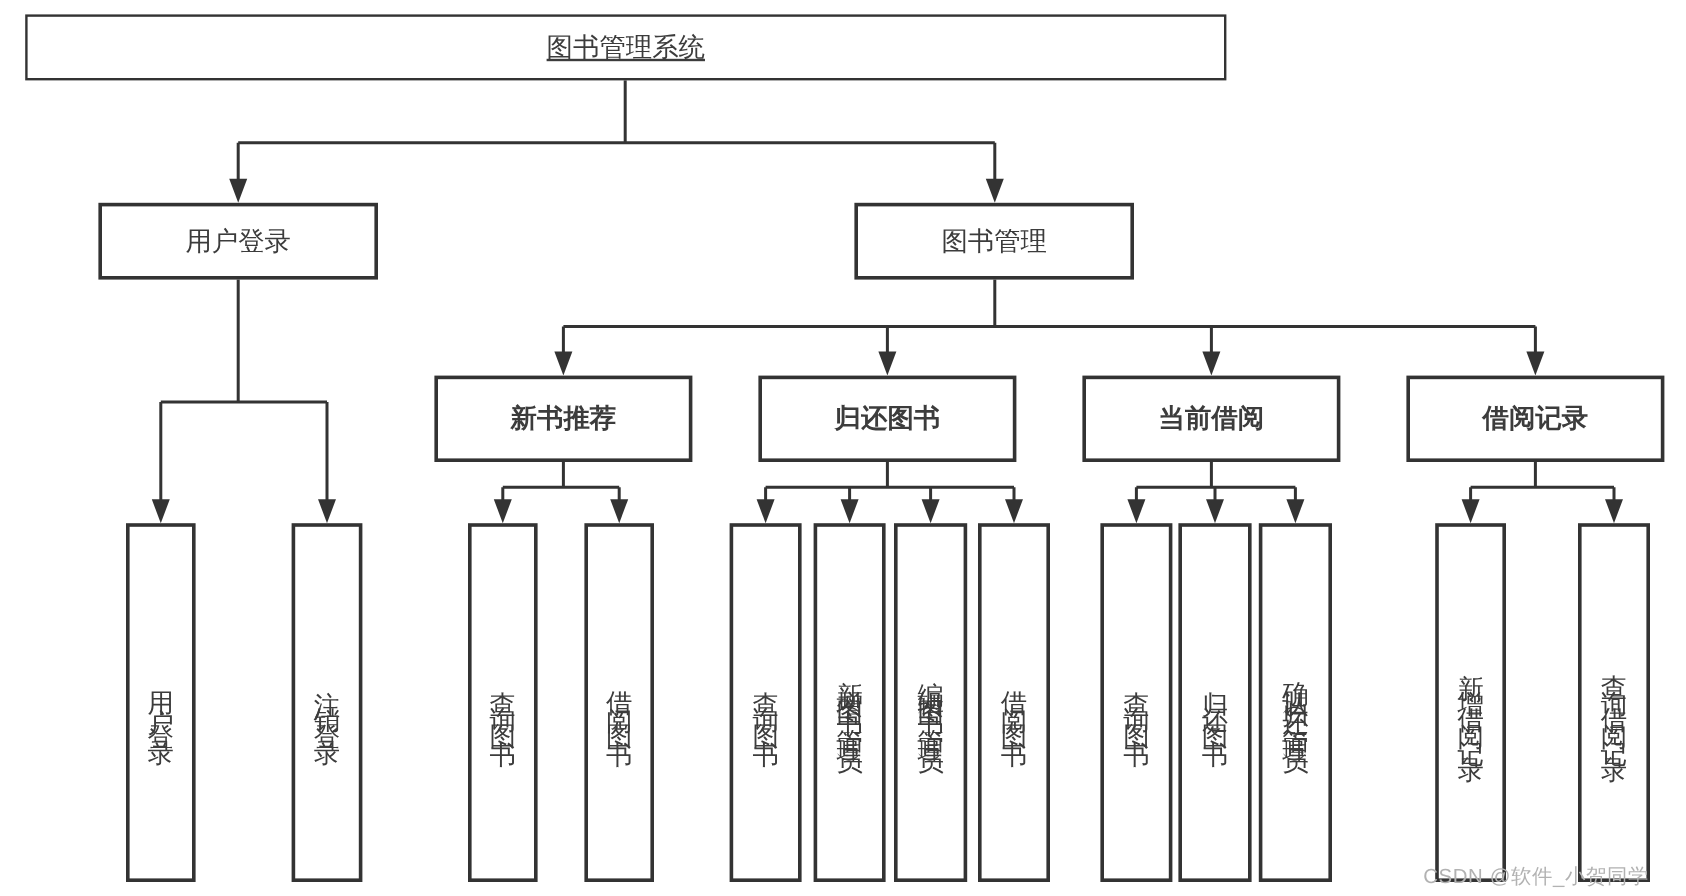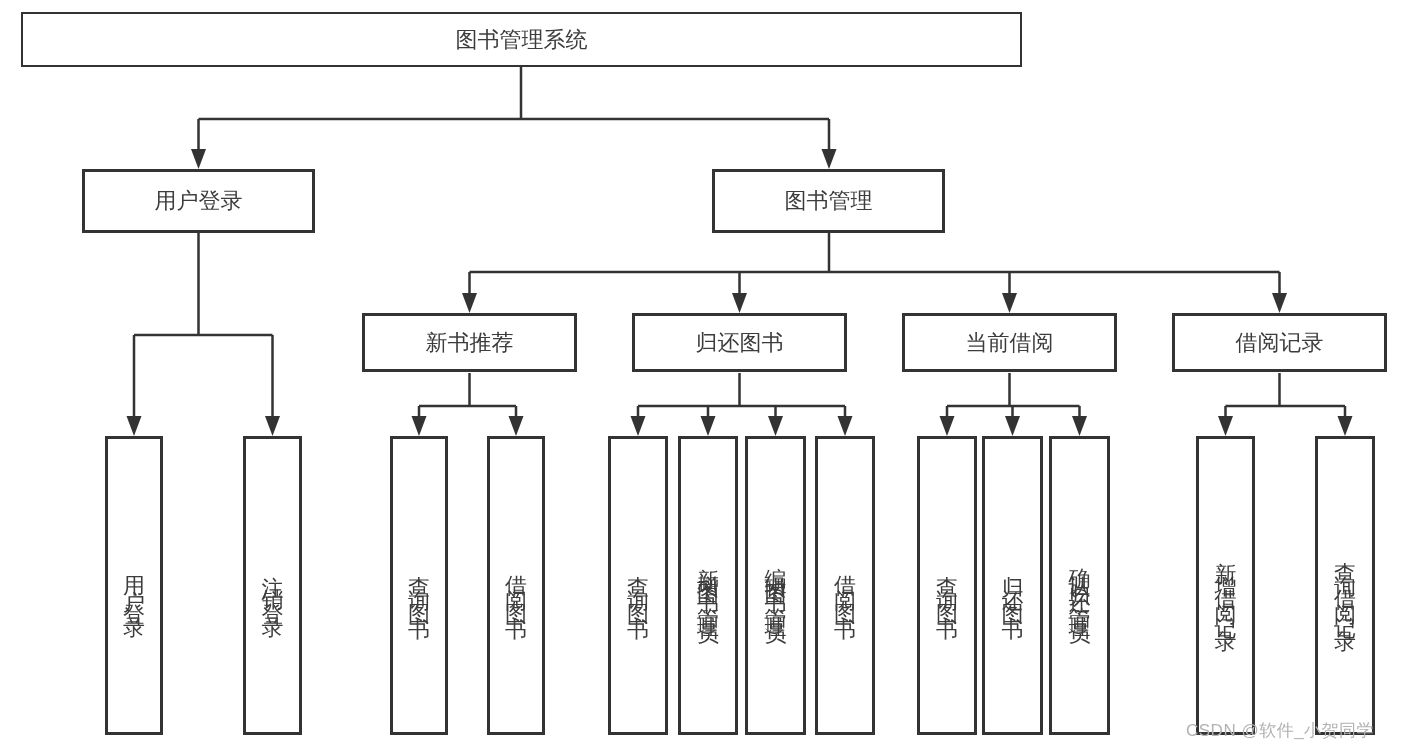--- a/index.html
+++ b/index.html
@@ -32,25 +32,26 @@
     justify-content: center;
     z-index: 2;
     font-size: 22px;
     line-height: 1;
     white-space: nowrap;
   }
   .root-box {
     left: 21px; top: 12px;
     width: 1001px; height: 55px;
     border-width: 2px;
+    text-decoration: underline;
   }
   .l2-box { top: 169px; width: 233px; height: 64px; }
   .l2-a { left: 82px; }
   .l2-b { left: 712px; }
-  .l3-box { top: 313px; width: 215px; height: 59px; }
+  .l3-box { top: 313px; width: 215px; height: 72px; font-weight: bold; }
   .l3-a { left: 362px; }
   .l3-b { left: 632px; }
   .l3-c { left: 902px; }
   .l3-d { left: 1172px; align-items: center; }
   .leaf {
     top: 436px;
     height: 299px;
   }
   .leaf span {
     writing-mode: vertical-rl;

